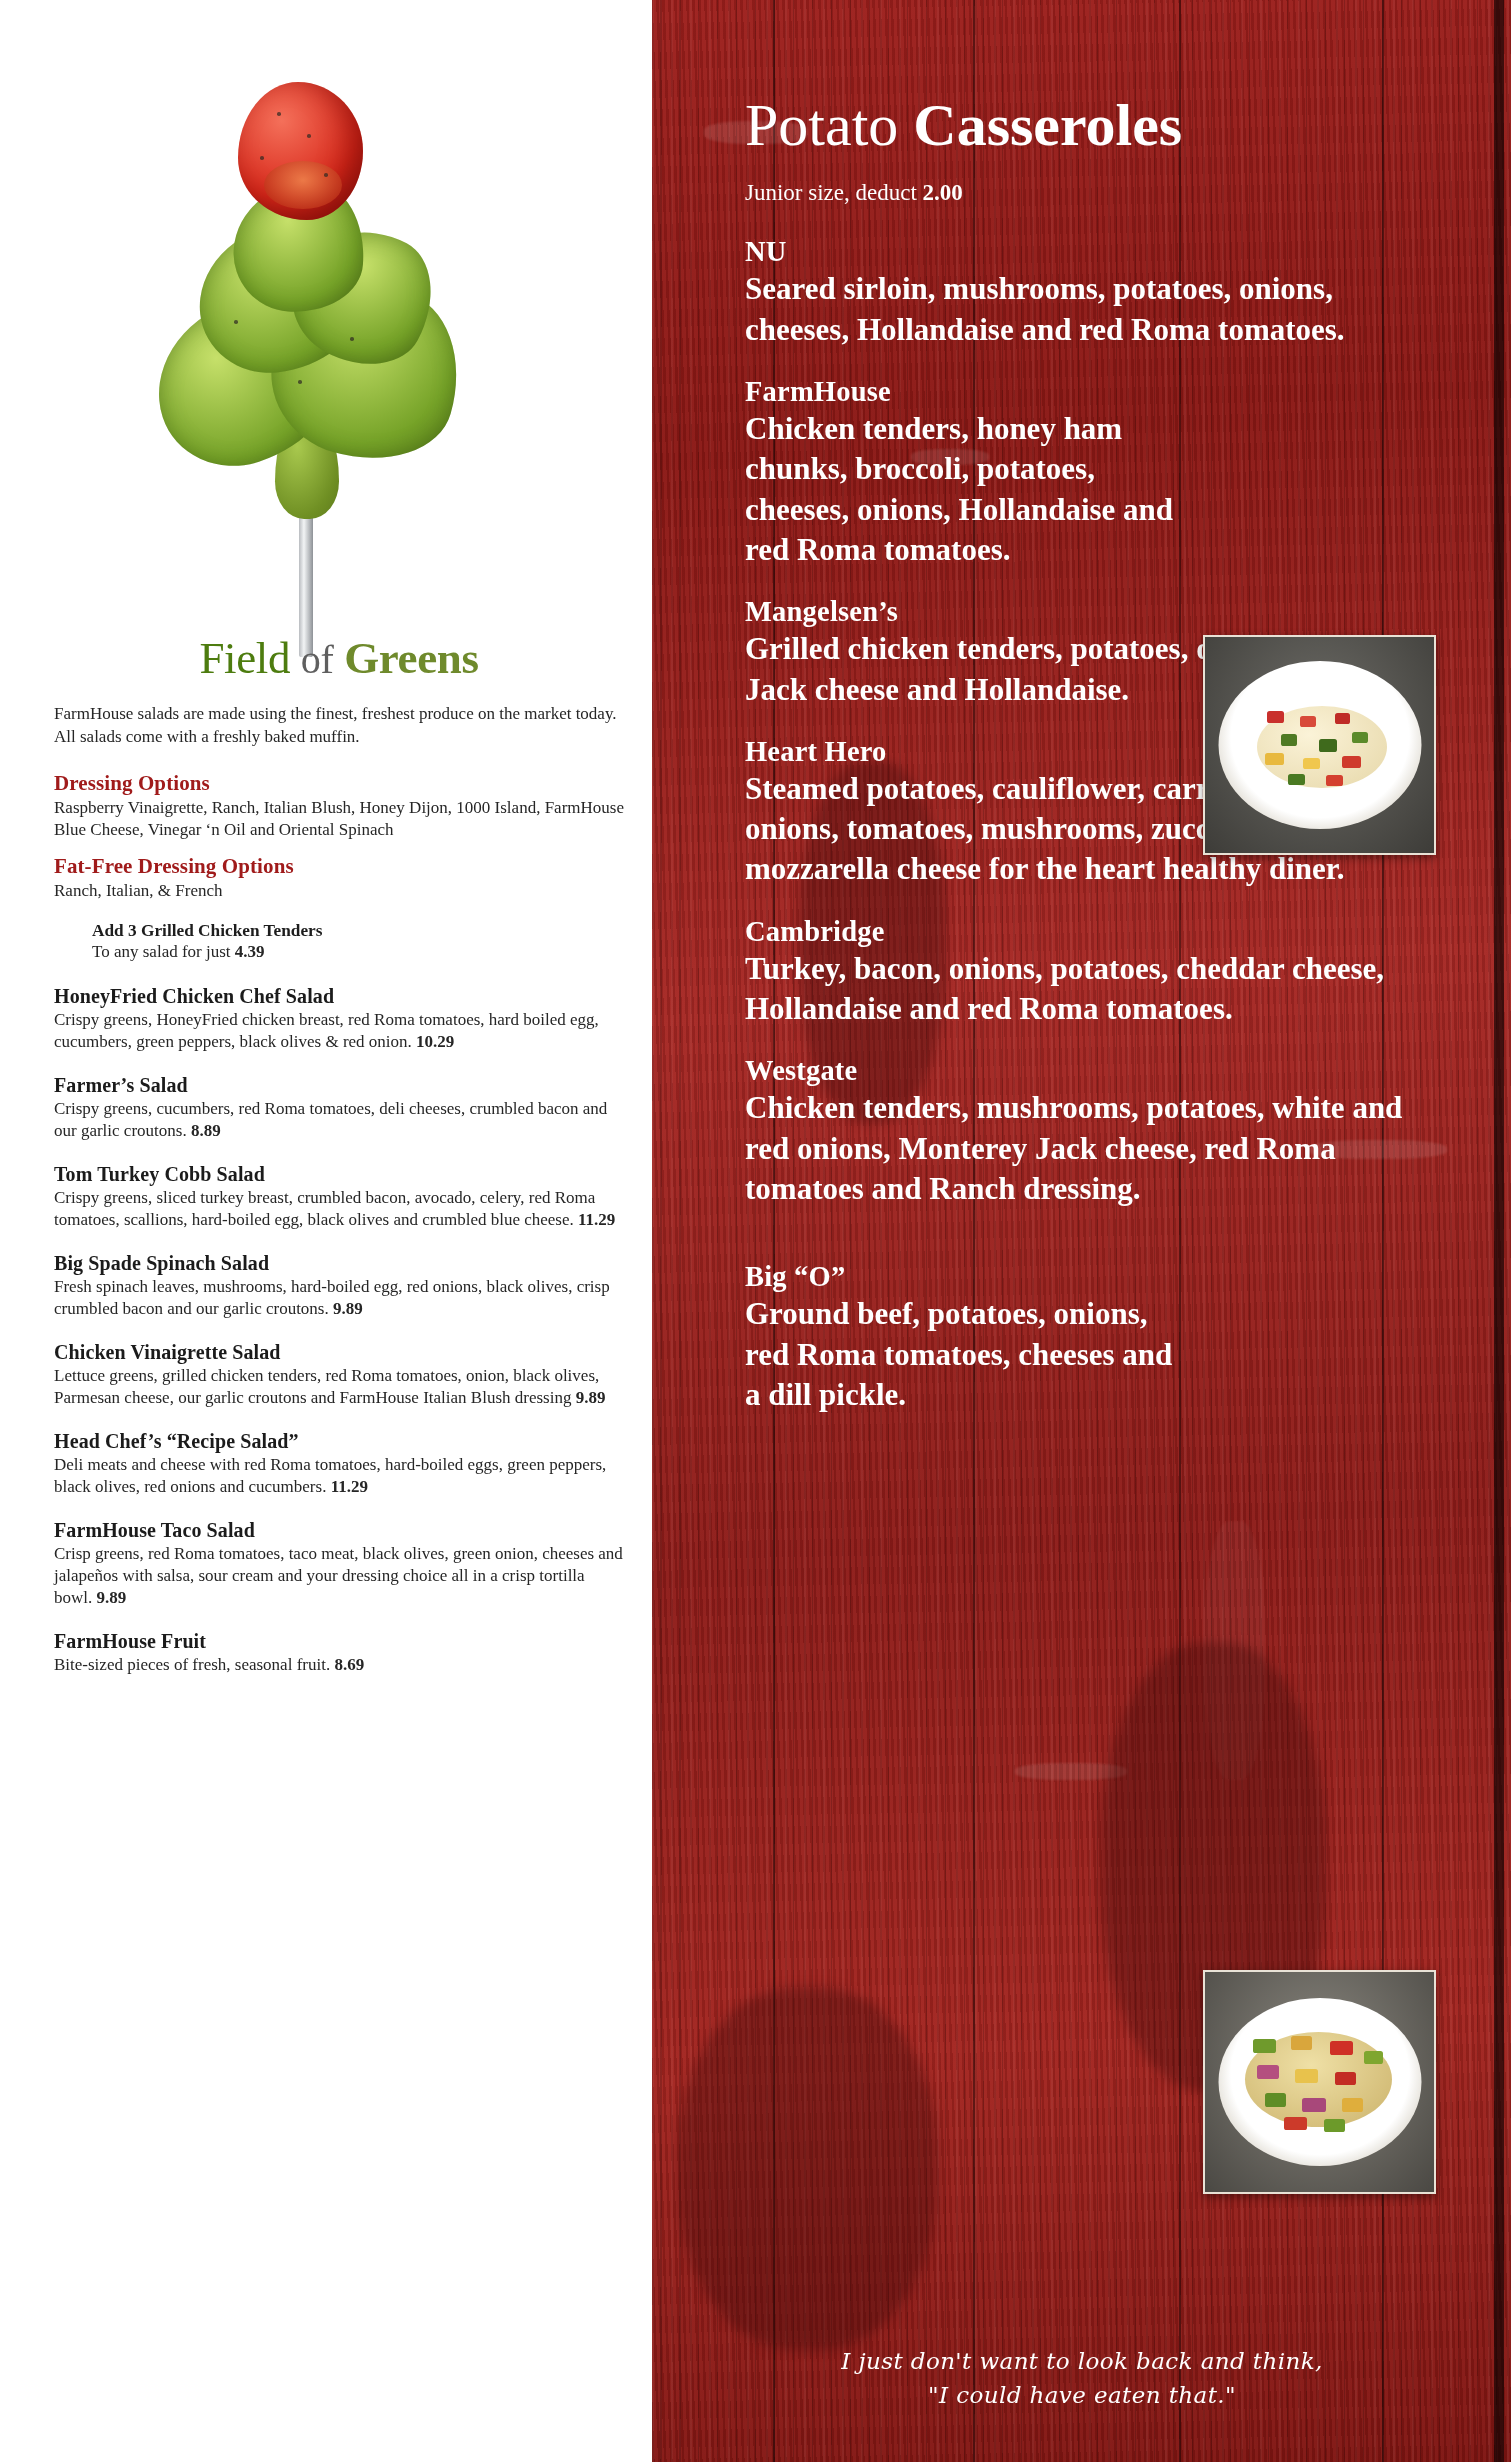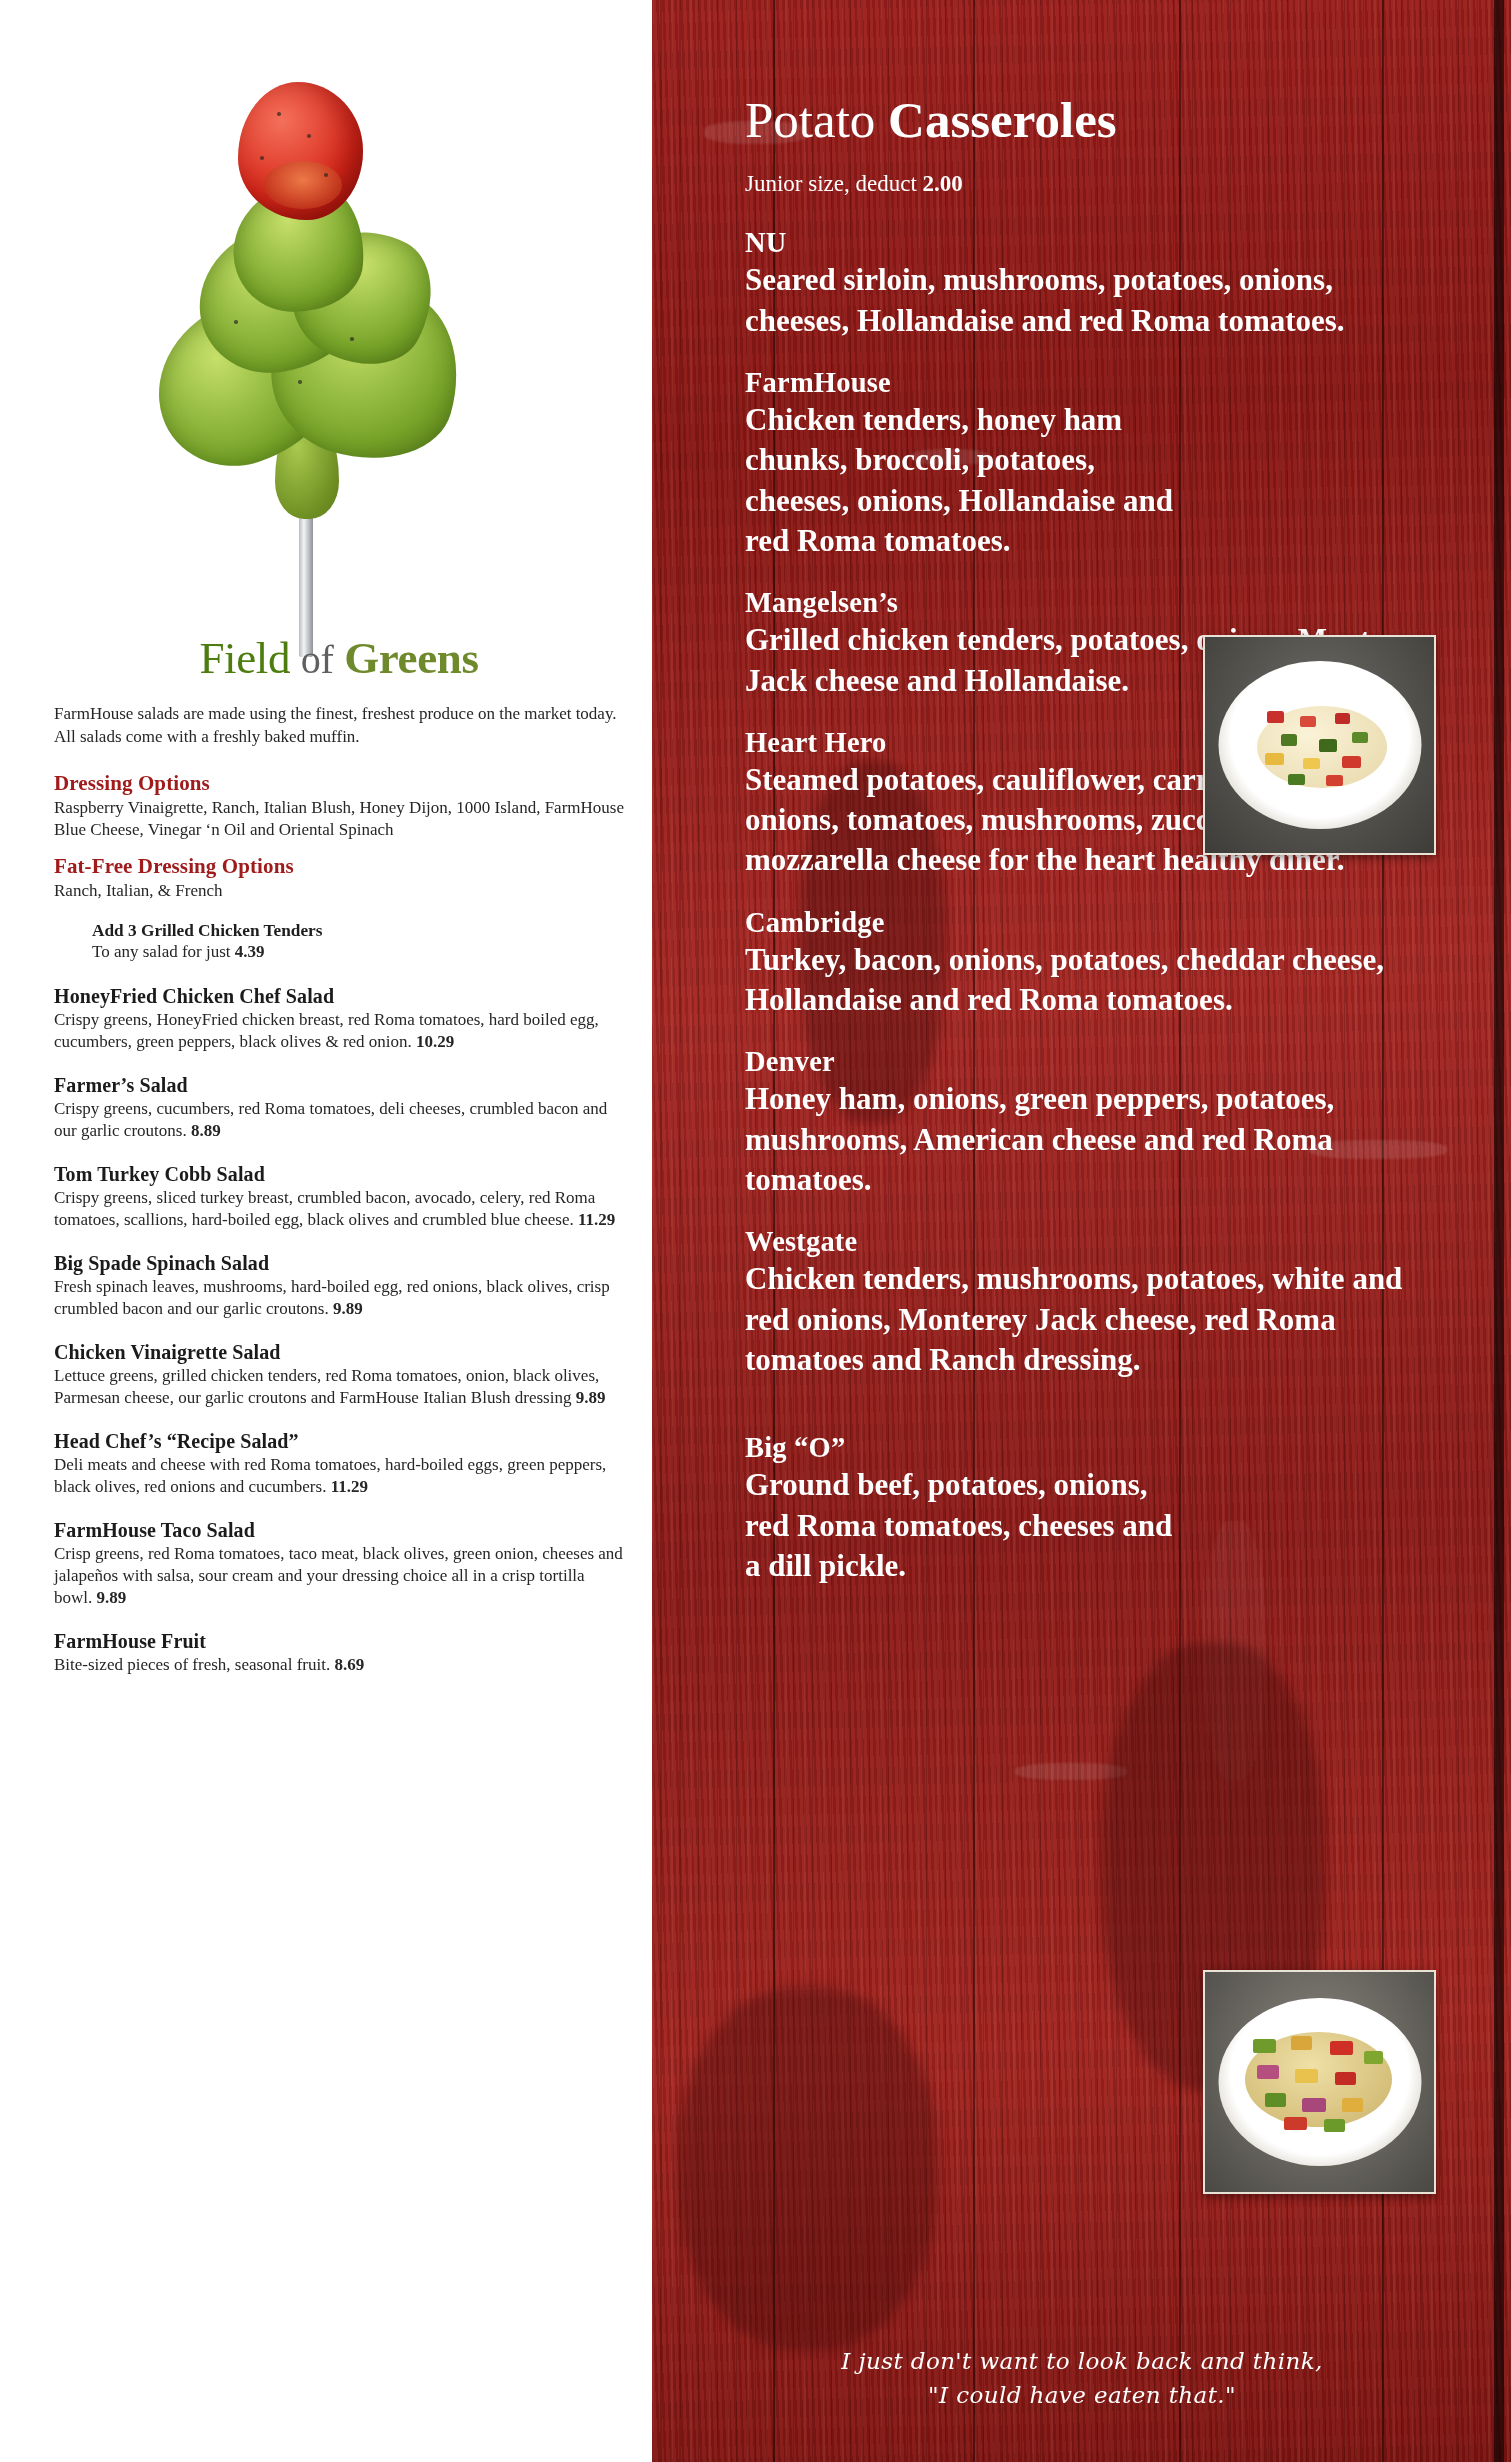--- a/index.html
+++ b/index.html
@@ -213,21 +213,21 @@
     filter: blur(5.2px);
   }
 
   .right-inner {
     position: relative;
     padding: 95px 78px 0 93px;
     box-sizing: border-box;
   }
 
   .cass-title {
-    font-size: 51px;
+    font-size: 60px;
     line-height: 1;
     color: #ffffff;
     margin: 0 0 22.5px 0;
     white-space: nowrap;
   }
   .cass-title .light { font-weight: normal; }
   .cass-title .bold { font-weight: bold; }
 
   .cass-intro {
     color: #ffffff;
@@ -466,24 +466,20 @@
       <div class="c-item">
         <div class="c-name">Heart Hero</div>
         <div class="c-desc">Steamed potatoes, cauliflower, carrots, broccoli, onions, tomatoes, mushrooms, zucchini with low fat mozzarella cheese for the heart healthy diner.</div>
       </div>
 
       <div class="c-item">
         <div class="c-name">Cambridge</div>
         <div class="c-desc">Turkey, bacon, onions, potatoes, cheddar cheese, Hollandaise and red Roma tomatoes.</div>
       </div>
 
-      <div class="c-item">
-        <div class="c-name">Denver</div>
-        <div class="c-desc">Honey ham, onions, green peppers, potatoes, mushrooms, American cheese and red Roma tomatoes.</div>
-      </div>
 
       <div class="c-item">
         <div class="c-name">Westgate</div>
         <div class="c-desc">Chicken tenders, mushrooms, potatoes, white and red onions, Monterey Jack cheese, red Roma tomatoes and Ranch dressing.</div>
       </div>
 
       <div class="c-item" style="margin-top:52px;">
         <div class="c-name">Big “O”</div>
         <div class="c-desc c-narrow">Ground beef, potatoes, onions, red Roma tomatoes, cheeses and a dill pickle.</div>
       </div>

